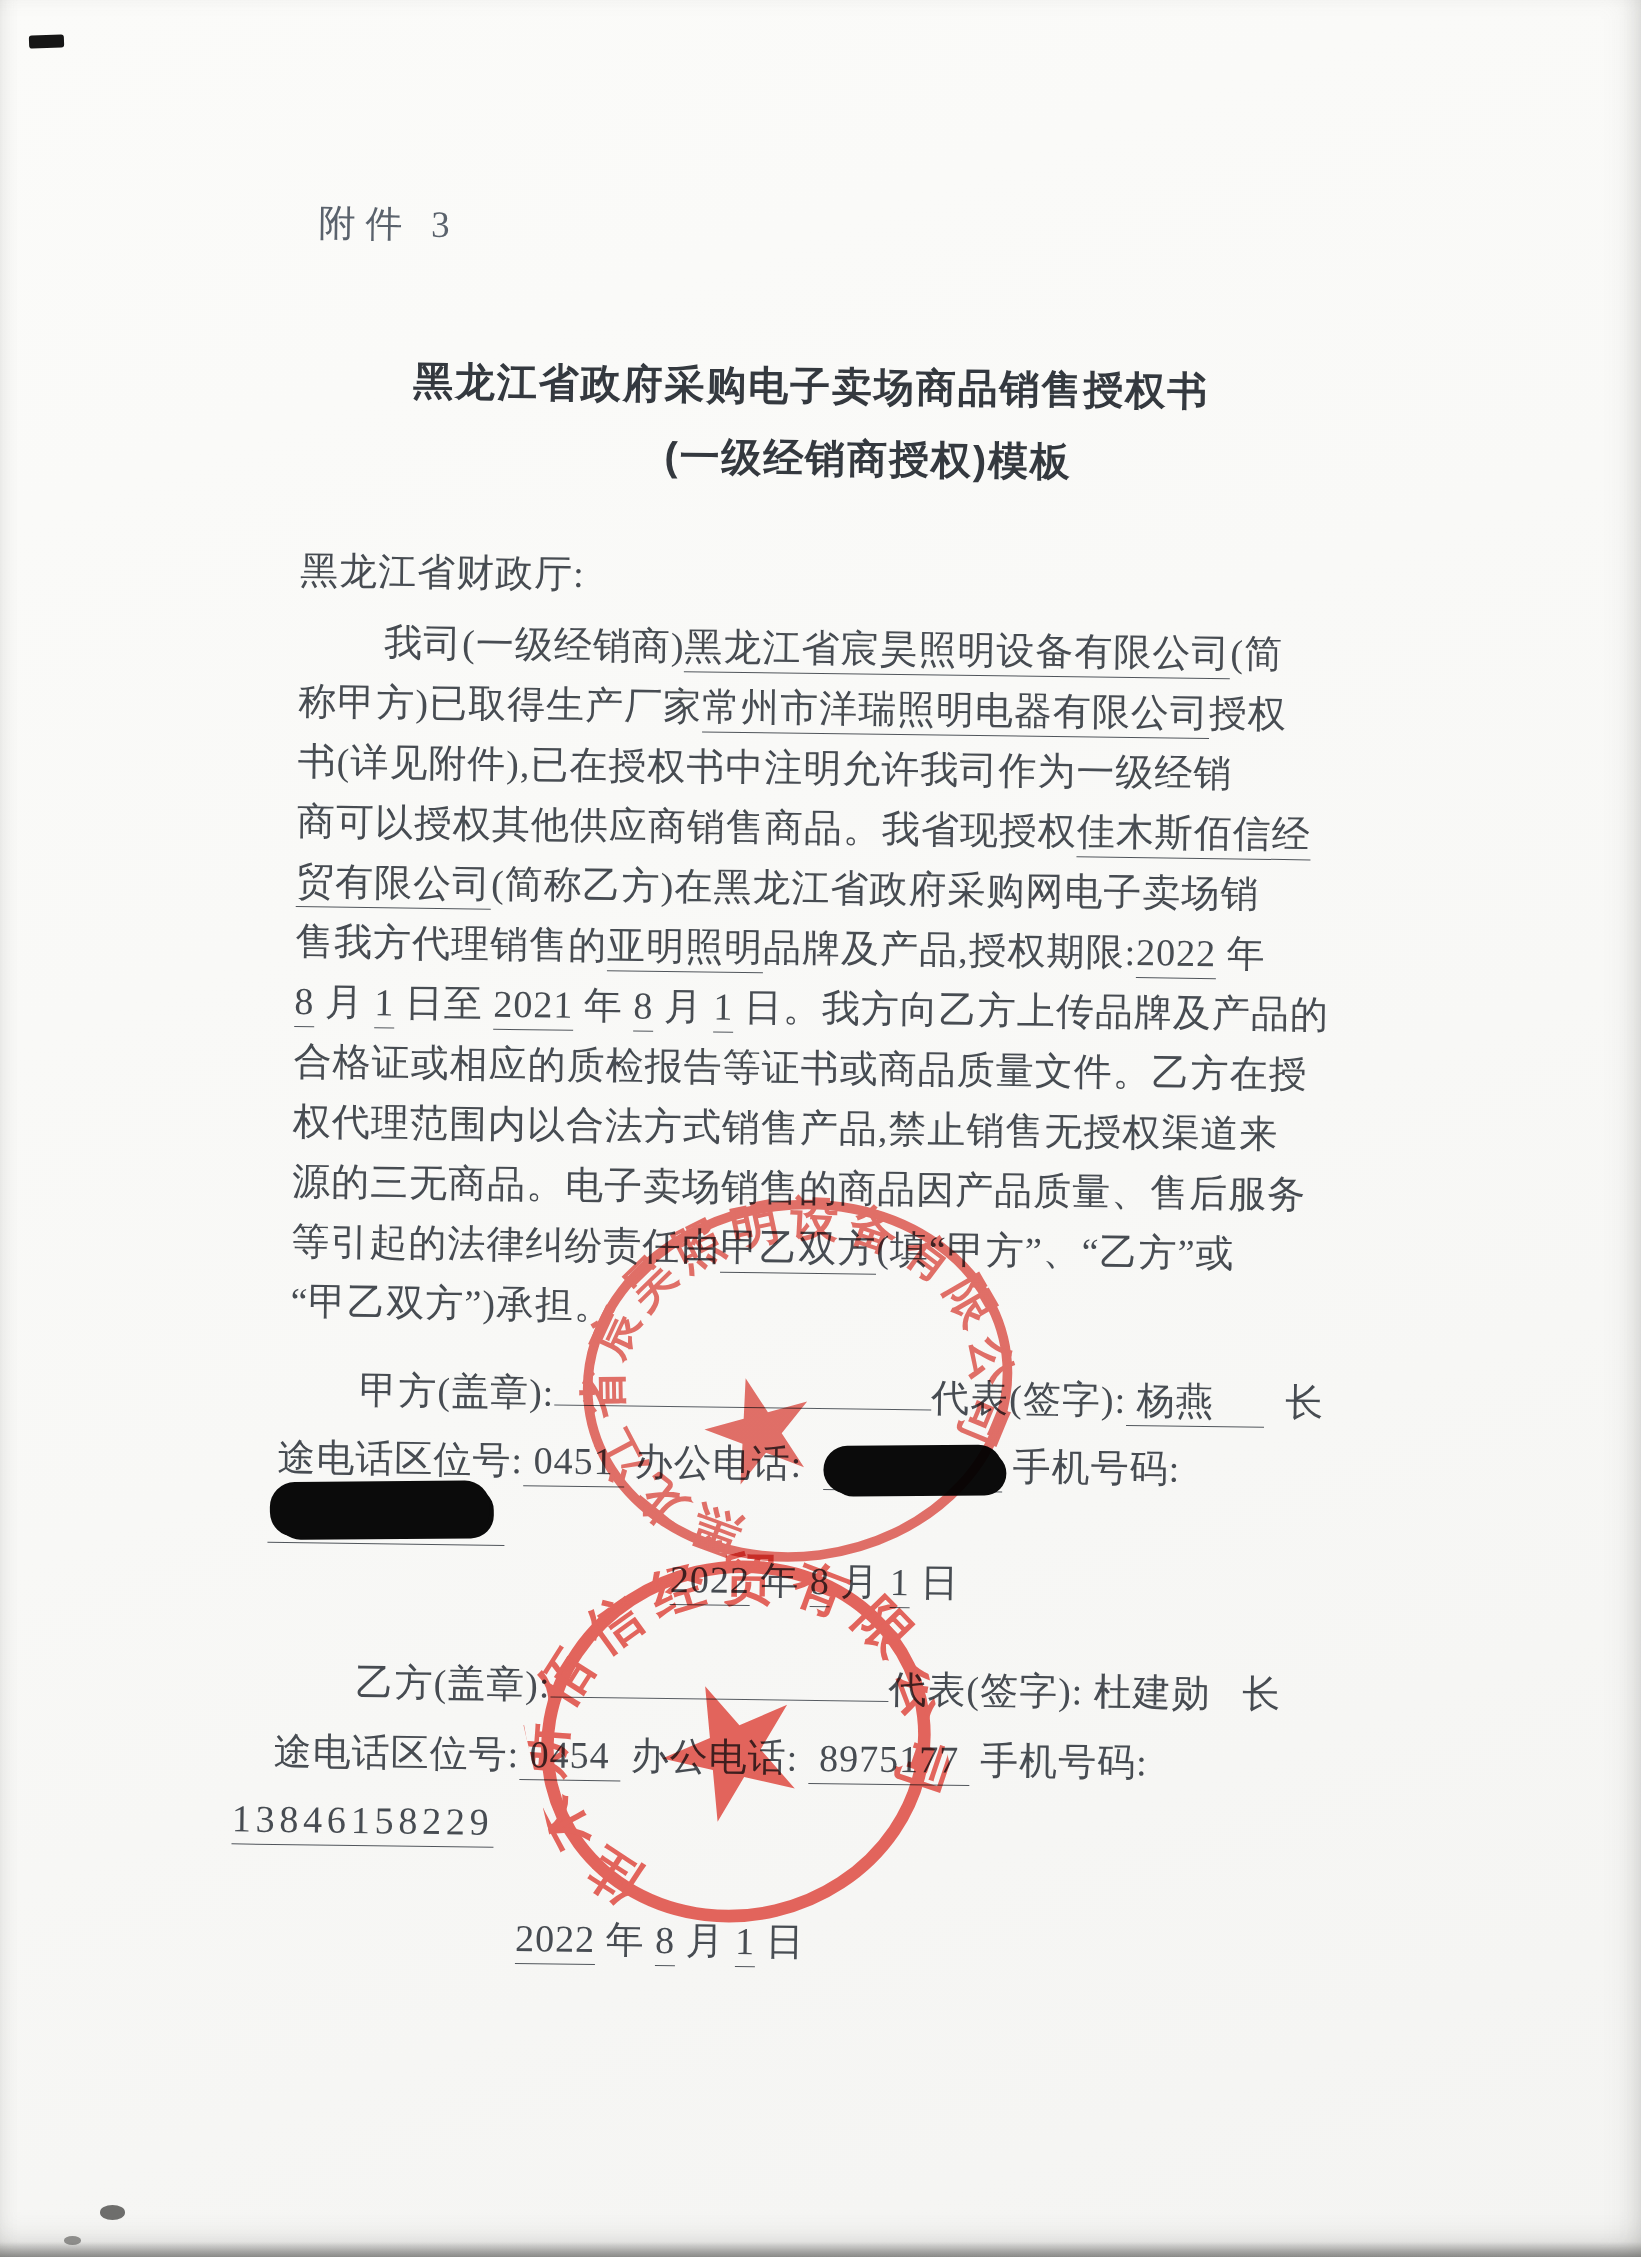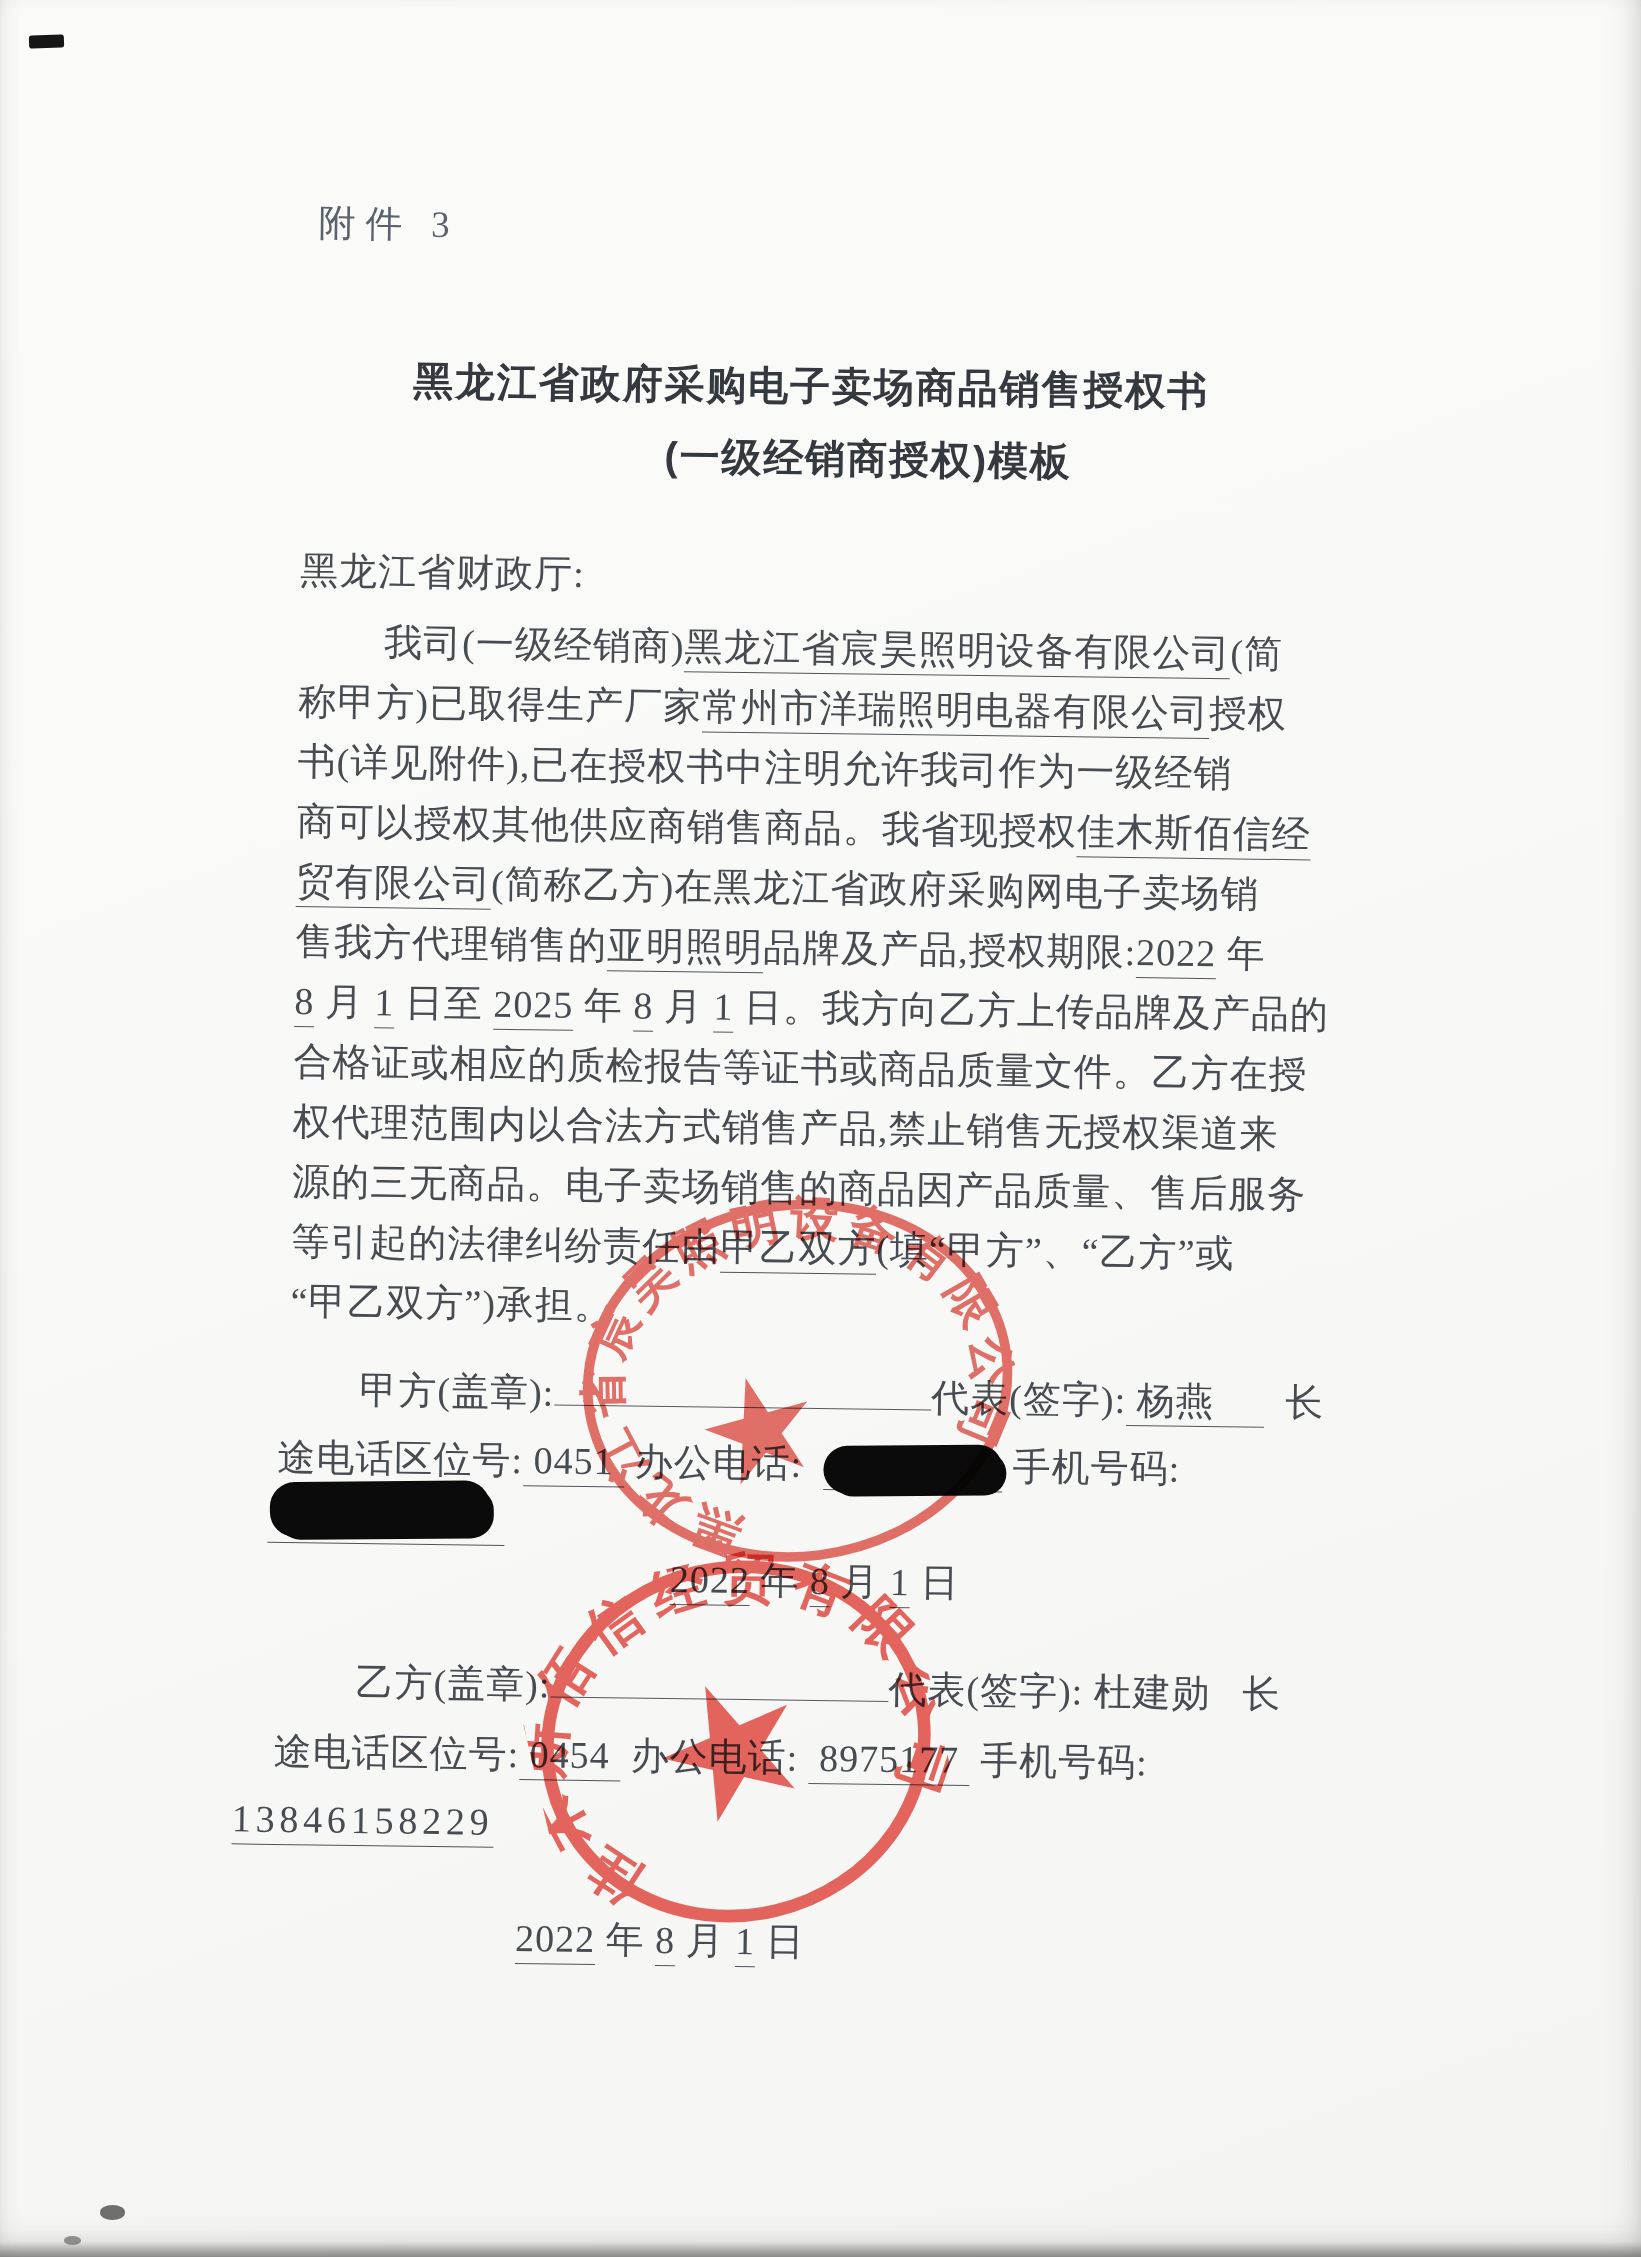--- a/index.html
+++ b/index.html
@@ -74,21 +74,21 @@
     <div class="title2">(一级经销商授权)模板</div>
     <div class="salutation">黑龙江省财政厅:</div>
 
     <div class="body">
         <div class="body-line indent"><span class="seg">我司(一级经销商)</span><span class="seg seg-u">黑龙江省宸昊照明设备有限公司</span><span class="seg">(简</span></div>
         <div class="body-line"><span class="seg">称甲方)已取得生产厂家</span><span class="seg seg-u">常州市洋瑞照明电器有限公司</span><span class="seg">授权</span></div>
         <div class="body-line"><span class="seg">书(详见附件),已在授权书中注明允许我司作为一级经销</span></div>
         <div class="body-line"><span class="seg">商可以授权其他供应商销售商品。我省现授权</span><span class="seg seg-u">佳木斯佰信经</span></div>
         <div class="body-line"><span class="seg seg-u">贸有限公司</span><span class="seg">(简称乙方)在黑龙江省政府采购网电子卖场销</span></div>
         <div class="body-line"><span class="seg">售我方代理销售的</span><span class="seg seg-u">亚明照明</span><span class="seg">品牌及产品,授权期限:</span><span class="seg seg-u">2022</span><span class="seg"> 年</span></div>
-        <div class="body-line"><span class="seg seg-u">8</span><span class="seg"> 月 </span><span class="seg seg-u">1</span><span class="seg"> 日至 </span><span class="seg seg-u">2025</span><span class="seg"> 年 </span><span class="seg seg-u">8</span><span class="seg"> 月 </span><span class="seg seg-u">1</span><span class="seg"> 日。我方向乙方上传品牌及产品的</span></div>
+        <div class="body-line"><span class="seg seg-u">8</span><span class="seg"> 月 </span><span class="seg seg-u">1</span><span class="seg"> 日至 </span><span class="seg seg-u">2021</span><span class="seg"> 年 </span><span class="seg seg-u">8</span><span class="seg"> 月 </span><span class="seg seg-u">1</span><span class="seg"> 日。我方向乙方上传品牌及产品的</span></div>
         <div class="body-line"><span class="seg">合格证或相应的质检报告等证书或商品质量文件。乙方在授</span></div>
         <div class="body-line"><span class="seg">权代理范围内以合法方式销售产品,禁止销售无授权渠道来</span></div>
         <div class="body-line"><span class="seg">源的三无商品。电子卖场销售的商品因产品质量、售后服务</span></div>
         <div class="body-line"><span class="seg">等引起的法律纠纷责任由</span><span class="seg seg-u">甲乙双方</span><span class="seg">(填“甲方”、“乙方”或</span></div>
         <div class="body-line"><span class="seg">“甲乙双方”)承担。</span></div>
       </div>
 
     <div class="pline pa1"><span class="seg">甲方(盖章):</span><span class="seg blank" style="width: 377px;"></span><span class="seg">代表(签字):</span><span class="seg seg-u"> 杨燕　 </span><span class="seg">  长</span></div>
     <div class="pline pa2"><span class="seg">途电话区位号:</span><span class="seg seg-u"> 0451 </span><span class="seg"> 办公电话:</span><span class="seg">  </span><span class="seg seg-u"><span class="redact" style="width: 179px; height: 48px;"></span></span><span class="seg"> 手机号码:</span></div>
     <div class="pline pa3"><span class="seg seg-u"><span class="redact" style="width: 220px; height: 55px;"></span></span></div>

